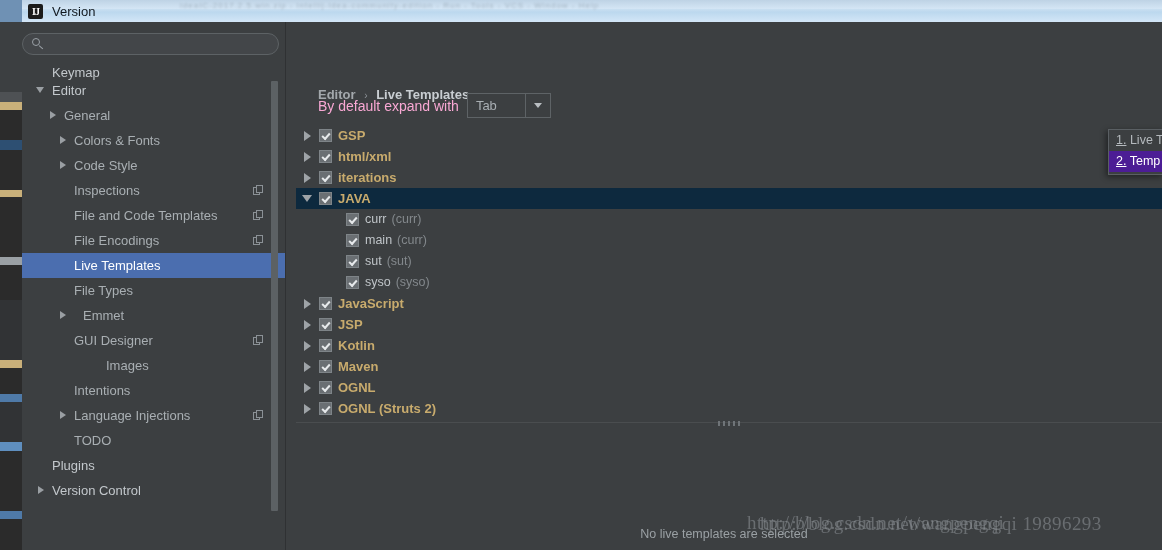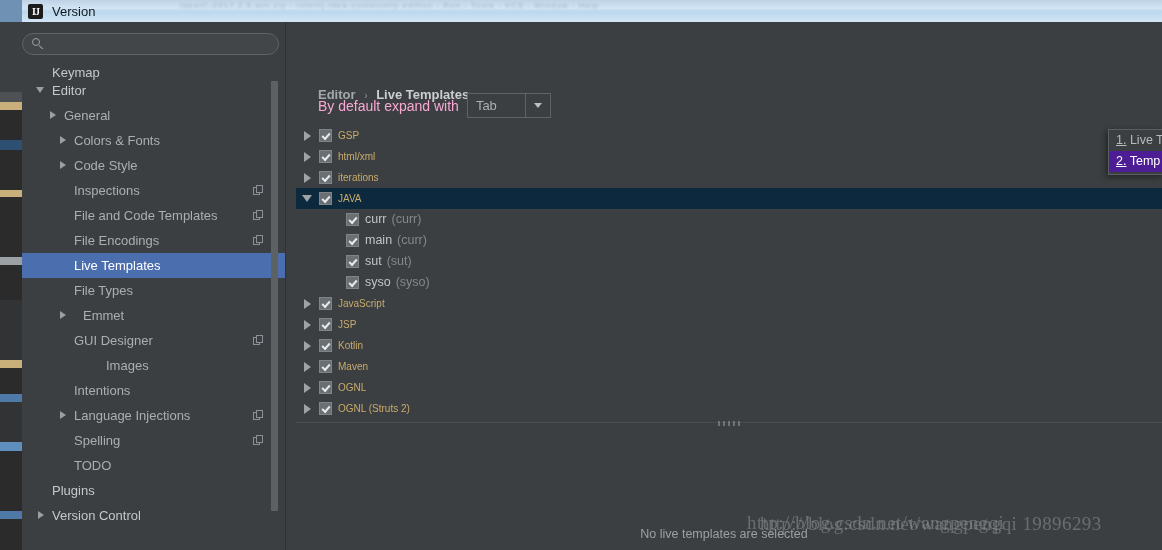--- a/index.html
+++ b/index.html
@@ -112,21 +112,21 @@
     border-left:7px solid #9ea3a7;border-top:5px solid transparent;
     border-bottom:5px solid transparent;}
   .trow .arw2.d:after{content:"";position:absolute;left:0px;top:3px;
     border-top:7px solid #9ea3a7;border-left:5px solid transparent;
     border-right:5px solid transparent;}
   .cbx{width:13px;height:13px;box-sizing:border-box;border:1px solid #7e8488;
     background:#6a6f73;position:relative;flex:0 0 auto;margin:0 6px 0 4px;}
   .cbx:after{content:"";position:absolute;left:2px;top:3px;width:6px;height:3px;
     border-left:2px solid #e6e9eb;border-bottom:2px solid #e6e9eb;
     transform:rotate(-48deg);}
-  .trow .tl{font-size:10px;font-weight:normal;color:#c8ab6d;}
+  .trow .tl{font-size:13px;font-weight:bold;color:#c8ab6d;}
   .trow.leaf{padding-left:46px;}
   .trow.leaf .tl{font-weight:normal;color:#bfc4c8;font-size:12.5px;}
   .trow .ab{font-weight:normal;color:#83888c;margin-left:5px;font-size:12.5px;}
 
   #splitter{position:absolute;left:10px;top:398px;width:866px;height:6px;
     display:flex;align-items:center;justify-content:center;}
   #splitter .dots{display:flex;gap:3px;}
   #splitter .dots i{width:2px;height:5px;background:#6f7478;display:block;}
 
   #empty-msg{position:absolute;left:0;top:505px;width:876px;text-align:center;
@@ -272,28 +272,20 @@
           <div class="tnode" style="padding-left: 36px;">
             <span class="arw r"></span>
             <span class="lbl">Language Injections</span>
             <span class="copy-ic">
               <i class="a"></i>
               <i class="b"></i>
             </span>
           </div>
           <div class="tnode" style="padding-left: 36px;">
             <span class="arw"></span>
-            <span class="lbl">Spelling</span>
-            <span class="copy-ic">
-              <i class="a"></i>
-              <i class="b"></i>
-            </span>
-          </div>
-          <div class="tnode" style="padding-left: 36px;">
-            <span class="arw"></span>
             <span class="lbl">TODO</span>
           </div>
           <div class="tnode bold" style="padding-left: 14px;">
             <span class="arw"></span>
             <span class="lbl">Plugins</span>
           </div>
           <div class="tnode bold" style="padding-left: 14px;">
             <span class="arw r"></span>
             <span class="lbl">Version Control</span>
           </div>

